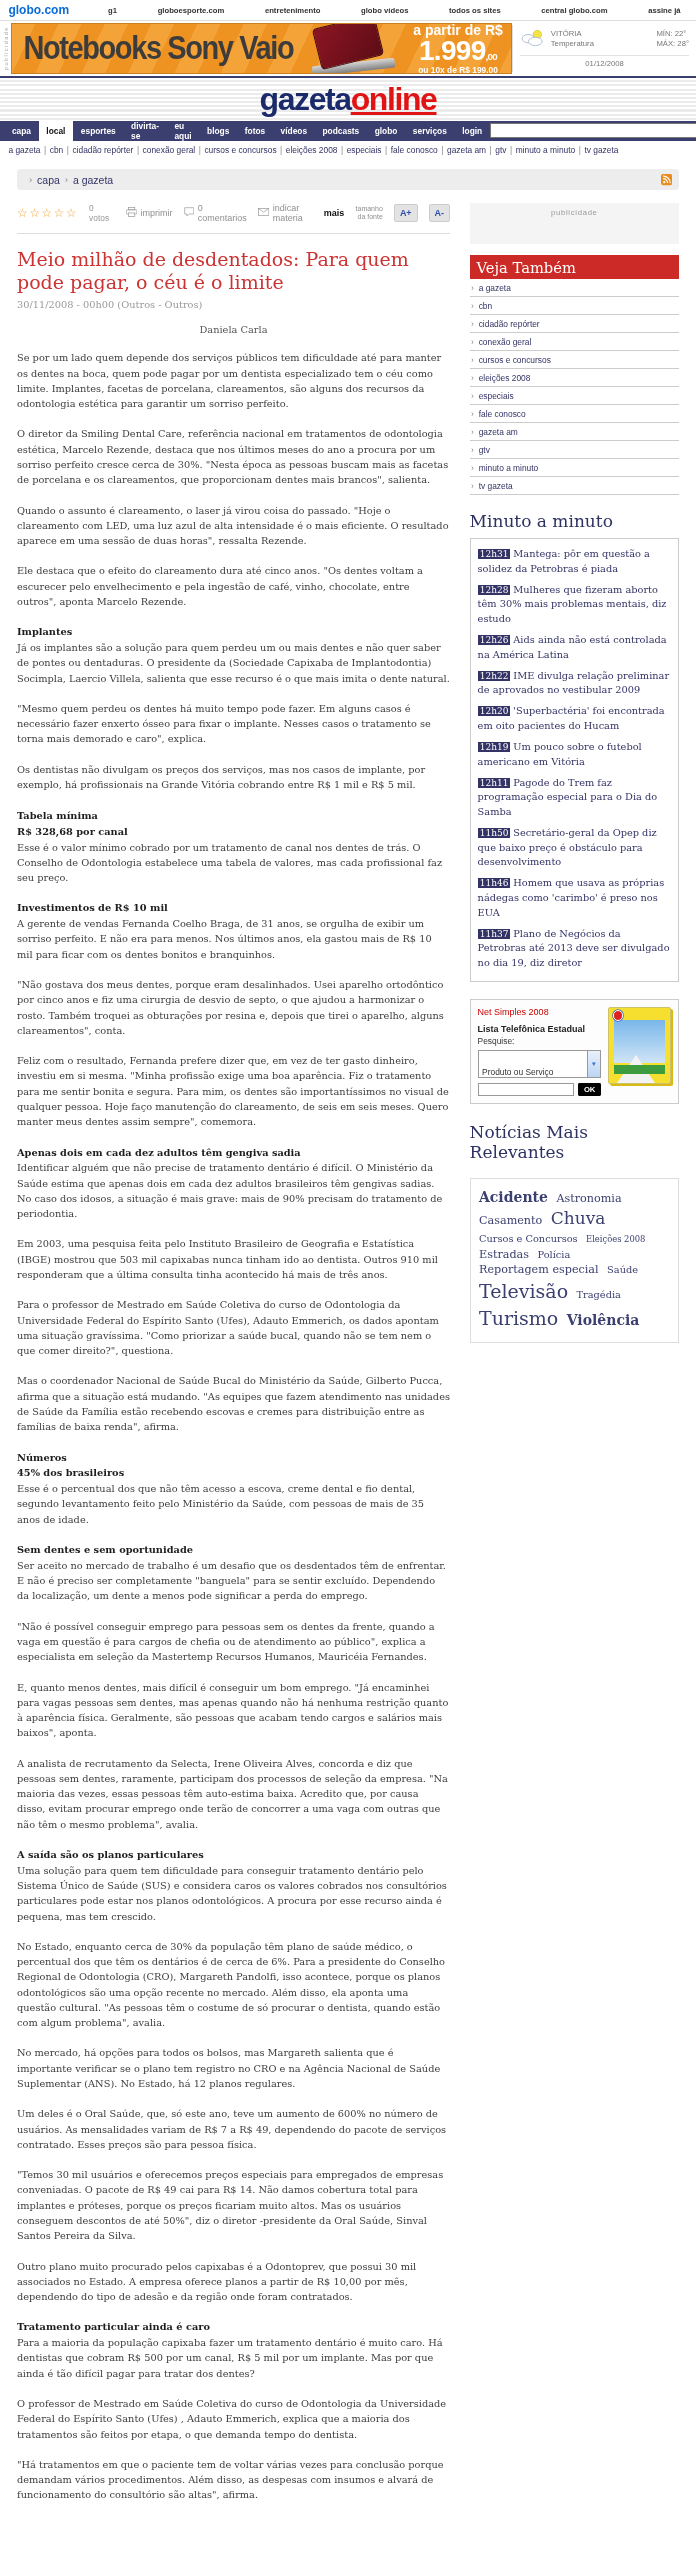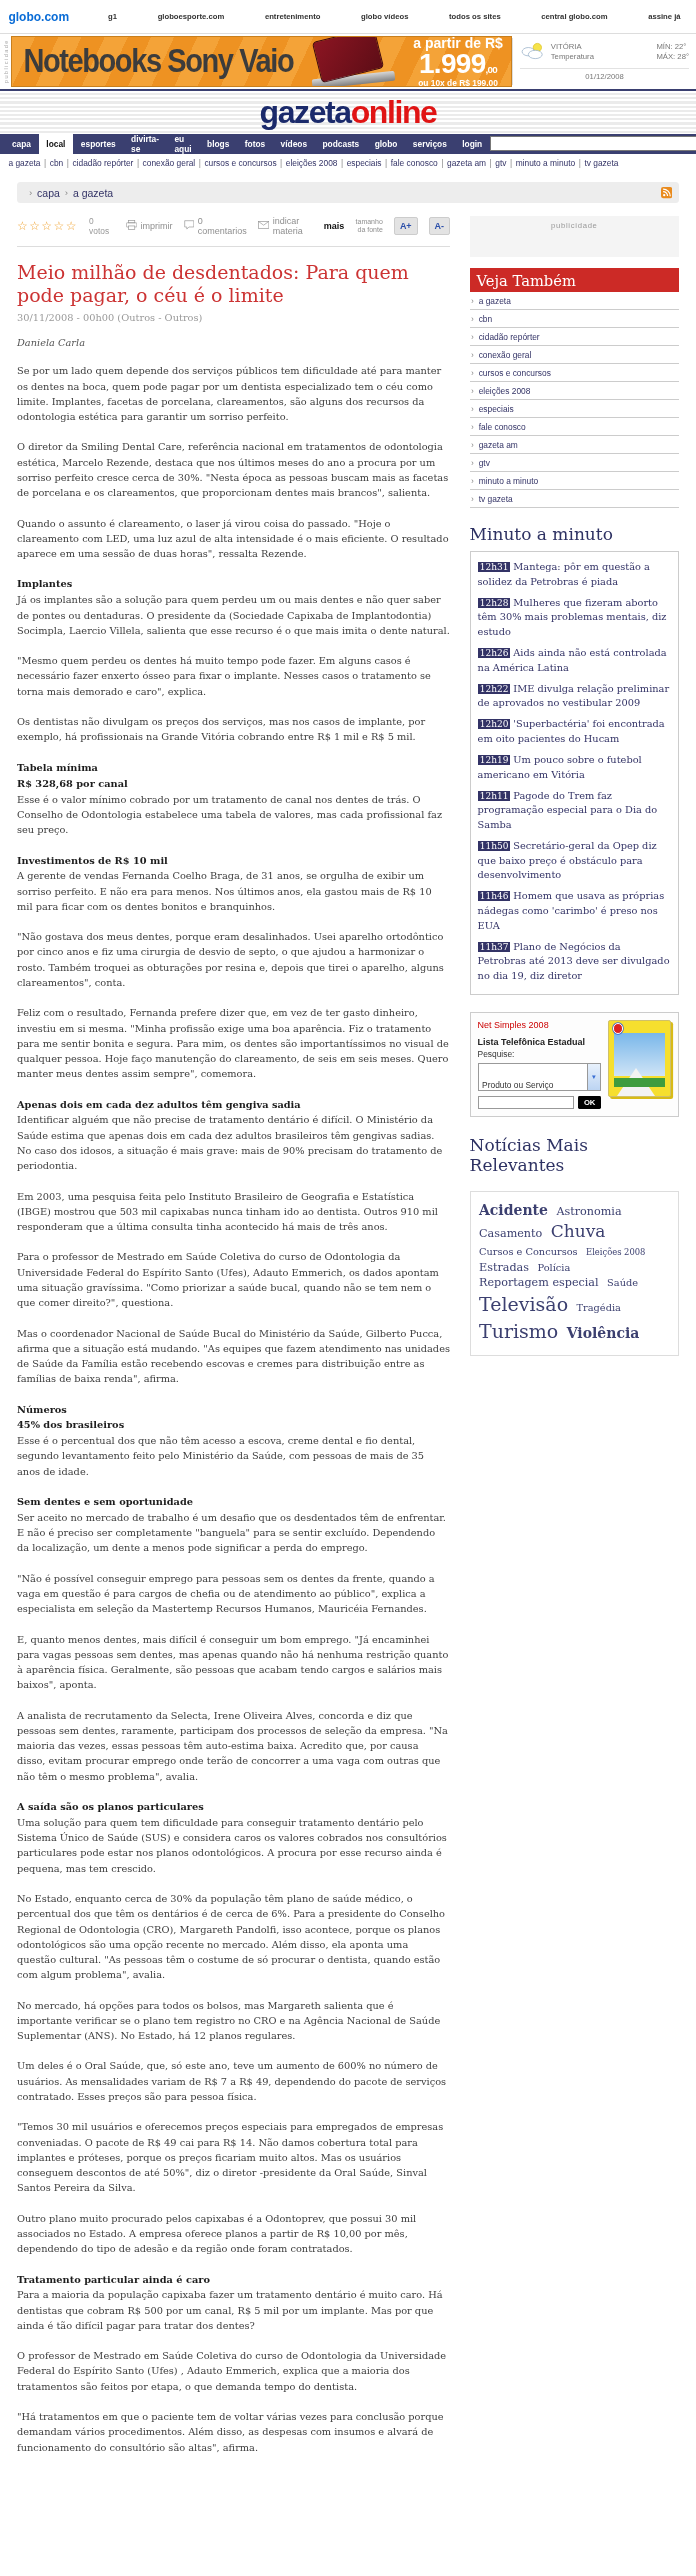--- a/index.html
+++ b/index.html
@@ -1,21 +1,21 @@
 <!DOCTYPE html>
 <html lang="pt" style="font-size:11.2px"><head>
 <meta charset="utf-8">
 <title>gazetaonline</title>
 <style>
   * { box-sizing: border-box; }
   body { margin:0; background:#fff; font-family:"Liberation Sans",sans-serif; color:#333; }
   .page { width:696px; margin:0 auto; background:#fff; }
 
   
-  .globo-bar { display:flex; align-items:center; height:34px; padding:0 8.4px; border-bottom:0.7px solid #ddd; }
+  .globo-bar { display:flex; align-items:center; height:21px; padding:0 8.4px; border-bottom:0.7px solid #ddd; }
   .globo-logo { color:#0a6cd6; font-weight:bold; font-size:12px; text-decoration:none; }
   .globo-links { flex:1; display:flex; justify-content:space-between; margin:0 7px 0 39px; }
   .globo-link { font-size:7.7px; color:#333; text-decoration:none; font-weight:bold; }
 
   
   .ad-row { display:flex; align-items:stretch; height:55px; }
   .pub-vert { width:11.2px; display:flex; align-items:center; justify-content:center;
     writing-mode:vertical-rl; transform:rotate(180deg); font-size:5.6px; color:#aaa; letter-spacing:1.4px; }
   .banner { flex:0 0 501px; position:relative; margin:2.1px 0; border:0.7px solid #c87f1d;
     background:repeating-linear-gradient(115deg,#f4a338 0 21px,#ee9222 21px 42px);
@@ -35,21 +35,21 @@
   .weather-top { display:flex; align-items:center; gap:5.6px; width:100%; }
   .weather-city div, .weather-temps div { font-size:7.7px; color:#777; line-height:1.4; }
   .weather-temps { margin-left:auto; }
   .weather-date { width:100%; border-top:0.7px solid #e2e2e2; text-align:center; font-size:7.7px; color:#777; padding-top:3.5px; margin-top:4.9px; }
 
   
   .logo-row { height:45px; border-top:2.1px solid #3a3f70;
     background:repeating-linear-gradient(180deg,#fff 0 2.1px,#ebebeb 2.1px 4.2px);
     display:flex; align-items:center; justify-content:center; }
   .logo { font-size:32px; font-weight:bold; letter-spacing:-1.4px; text-decoration:none; }
-  .logo-gazeta { color:#1b2a6b; } .logo-online { color:#e01414; }
+  .logo-gazeta { color:#1b2a6b; } .logo-online { color:#e01414;text-decoration:underline; }
 
   
   .main-nav { background:#3a3f70; height:19.6px; display:flex; align-items:stretch; padding-left:4.2px; }
   .nav-item { color:#fff; font-weight:bold; font-size:8.4px; padding:0 7.7px; display:flex; align-items:center; text-decoration:none; }
   .nav-item.active { background:#fff; color:#111; }
   .nav-search { margin-left:auto; display:flex; align-items:center; gap:3.5px; padding-right:2.1px; }
   .search-input { width:210px; height:14.7px; border:0.7px solid #777; }
 
   .sub-nav { padding:4.2px 8.4px 4.9px; font-size:8.4px; color:#333366; }
   .subnav-link { color:#333366; text-decoration:none; }
@@ -71,21 +71,21 @@
   .stars { letter-spacing:1.4px; }
   .star { color:#f0a638; font-size:12px; cursor:pointer; }
   .votes { font-size:8.4px; color:#999; margin-right:5.6px; }
   .tool { display:flex; align-items:center; gap:3.5px; color:#8f8f8f; text-decoration:none; }
   .mais { color:#111; font-weight:bold; text-decoration:none; }
   .font-size-label { font-size:7px; text-align:right; line-height:1.15; margin-left:auto; width:36px; }
   .font-btn { background:#e3e3e3; border:0.7px solid #ccc; border-radius:2.1px; color:#2b4faa; font-weight:bold; font-size:9px; padding:2.8px 4.9px; cursor:pointer; }
 
   .article-title { font-family:"DejaVu Serif",serif; font-weight:400; color:#cc3333; font-size:19px; line-height:1.2; margin:14px 0 5.6px; }
   .date { font-family:"DejaVu Serif",serif; color:#999; font-size:9.8px; margin-bottom:14px; }
-  .byline { font-family:"DejaVu Serif",serif; font-style:italic; color:#555; font-size:9.8px; margin:12.6px 0 0; }
+  .byline { font-family:"DejaVu Serif",serif; color:#555; font-size:9.8px; margin:12.6px 0 0;text-align:center; }
   .article-body p { font-family:"DejaVu Serif",serif; font-size:9.8px; color:#3d3d3d; line-height:1.55; margin:15.4px 0; }
   .article-body p.h, .article-body p.h2 { font-weight:bold; color:#1d1d1d; margin:15.4px 0 0; }
   .article-body p.h2 { margin-top:0.7px; }
   .article-body p.h + p, .article-body p.h2 + p { margin-top:0.7px; }
 
   
   .pub-box { background:#f4f4f4; height:41px; text-align:center; color:#999; font-size:7.7px; padding-top:4.9px; letter-spacing:0.7px; margin:8.4px 0 11.2px; }
   .veja-header { background:#cc2a26; color:#fff; font-family:"DejaVu Serif",serif; font-size:14.7px; padding:3.5px 7px; }
   .veja-list { list-style:none; margin:0 0 4.2px; padding:0; }
   .veja-item { display:flex; align-items:center; gap:4.9px; border-bottom:0.7px solid #ccc; padding:3.5px 1.4px; font-size:8.4px; color:#333366; cursor:pointer; }
@@ -252,20 +252,21 @@
           <button class="font-btn">A-</button>
         </div>
 
         <h1 class="article-title">Meio milhão de desdentados: Para quem pode pagar, o céu é o limite</h1>
         <div class="date">30/11/2008 - 00h00 (Outros - Outros)</div>
         <div class="byline">Daniela Carla</div>
         <div class="article-body" id="article-body">
             <p>Se por um lado quem depende dos serviços públicos tem dificuldade até para manter os dentes na boca, quem pode pagar por um dentista especializado tem o céu como limite. Implantes, facetas de porcelana, clareamentos, são alguns dos recursos da odontologia estética para garantir um sorriso perfeito.</p>
             <p>O diretor da Smiling Dental Care, referência nacional em tratamentos de odontologia estética, Marcelo Rezende, destaca que nos últimos meses do ano a procura por um sorriso perfeito cresce cerca de 30%. "Nesta época as pessoas buscam mais as facetas de porcelana e os clareamentos, que proporcionam dentes mais brancos", salienta.</p>
             <p>Quando o assunto é clareamento, o laser já virou coisa do passado. "Hoje o clareamento com LED, uma luz azul de alta intensidade é o mais eficiente. O resultado aparece em uma sessão de duas horas", ressalta Rezende.</p>
+            <p>Ele destaca que o efeito do clareamento dura até cinco anos. "Os dentes voltam a escurecer pelo envelhecimento e pela ingestão de café, vinho, chocolate, entre outros", aponta Marcelo Rezende.</p>
             <p class="h">Implantes</p>
             <p>Já os implantes são a solução para quem perdeu um ou mais dentes e não quer saber de pontes ou dentaduras. O presidente da (Sociedade Capixaba de Implantodontia) Socimpla, Laercio Villela, salienta que esse recurso é o que mais imita o dente natural.</p>
             <p>"Mesmo quem perdeu os dentes há muito tempo pode fazer. Em alguns casos é necessário fazer enxerto ósseo para fixar o implante. Nesses casos o tratamento se torna mais demorado e caro", explica.</p>
             <p>Os dentistas não divulgam os preços dos serviços, mas nos casos de implante, por exemplo, há profissionais na Grande Vitória cobrando entre R$ 1 mil e R$ 5 mil.</p>
             <p class="h">Tabela mínima</p>
             <p class="h2">R$ 328,68 por canal</p>
             <p>Esse é o valor mínimo cobrado por um tratamento de canal nos dentes de trás. O Conselho de Odontologia estabelece uma tabela de valores, mas cada profissional faz seu preço.</p>
             <p class="h">Investimentos de R$ 10 mil</p>
             <p>A gerente de vendas Fernanda Coelho Braga, de 31 anos, se orgulha de exibir um sorriso perfeito. E não era para menos. Nos últimos anos, ela gastou mais de R$ 10 mil para ficar com os dentes bonitos e branquinhos.</p>
             <p>"Não gostava dos meus dentes, porque eram desalinhados. Usei aparelho ortodôntico por cinco anos e fiz uma cirurgia de desvio de septo, o que ajudou a harmonizar o rosto. Também troquei as obturações por resina e, depois que tirei o aparelho, alguns clareamentos", conta.</p>

